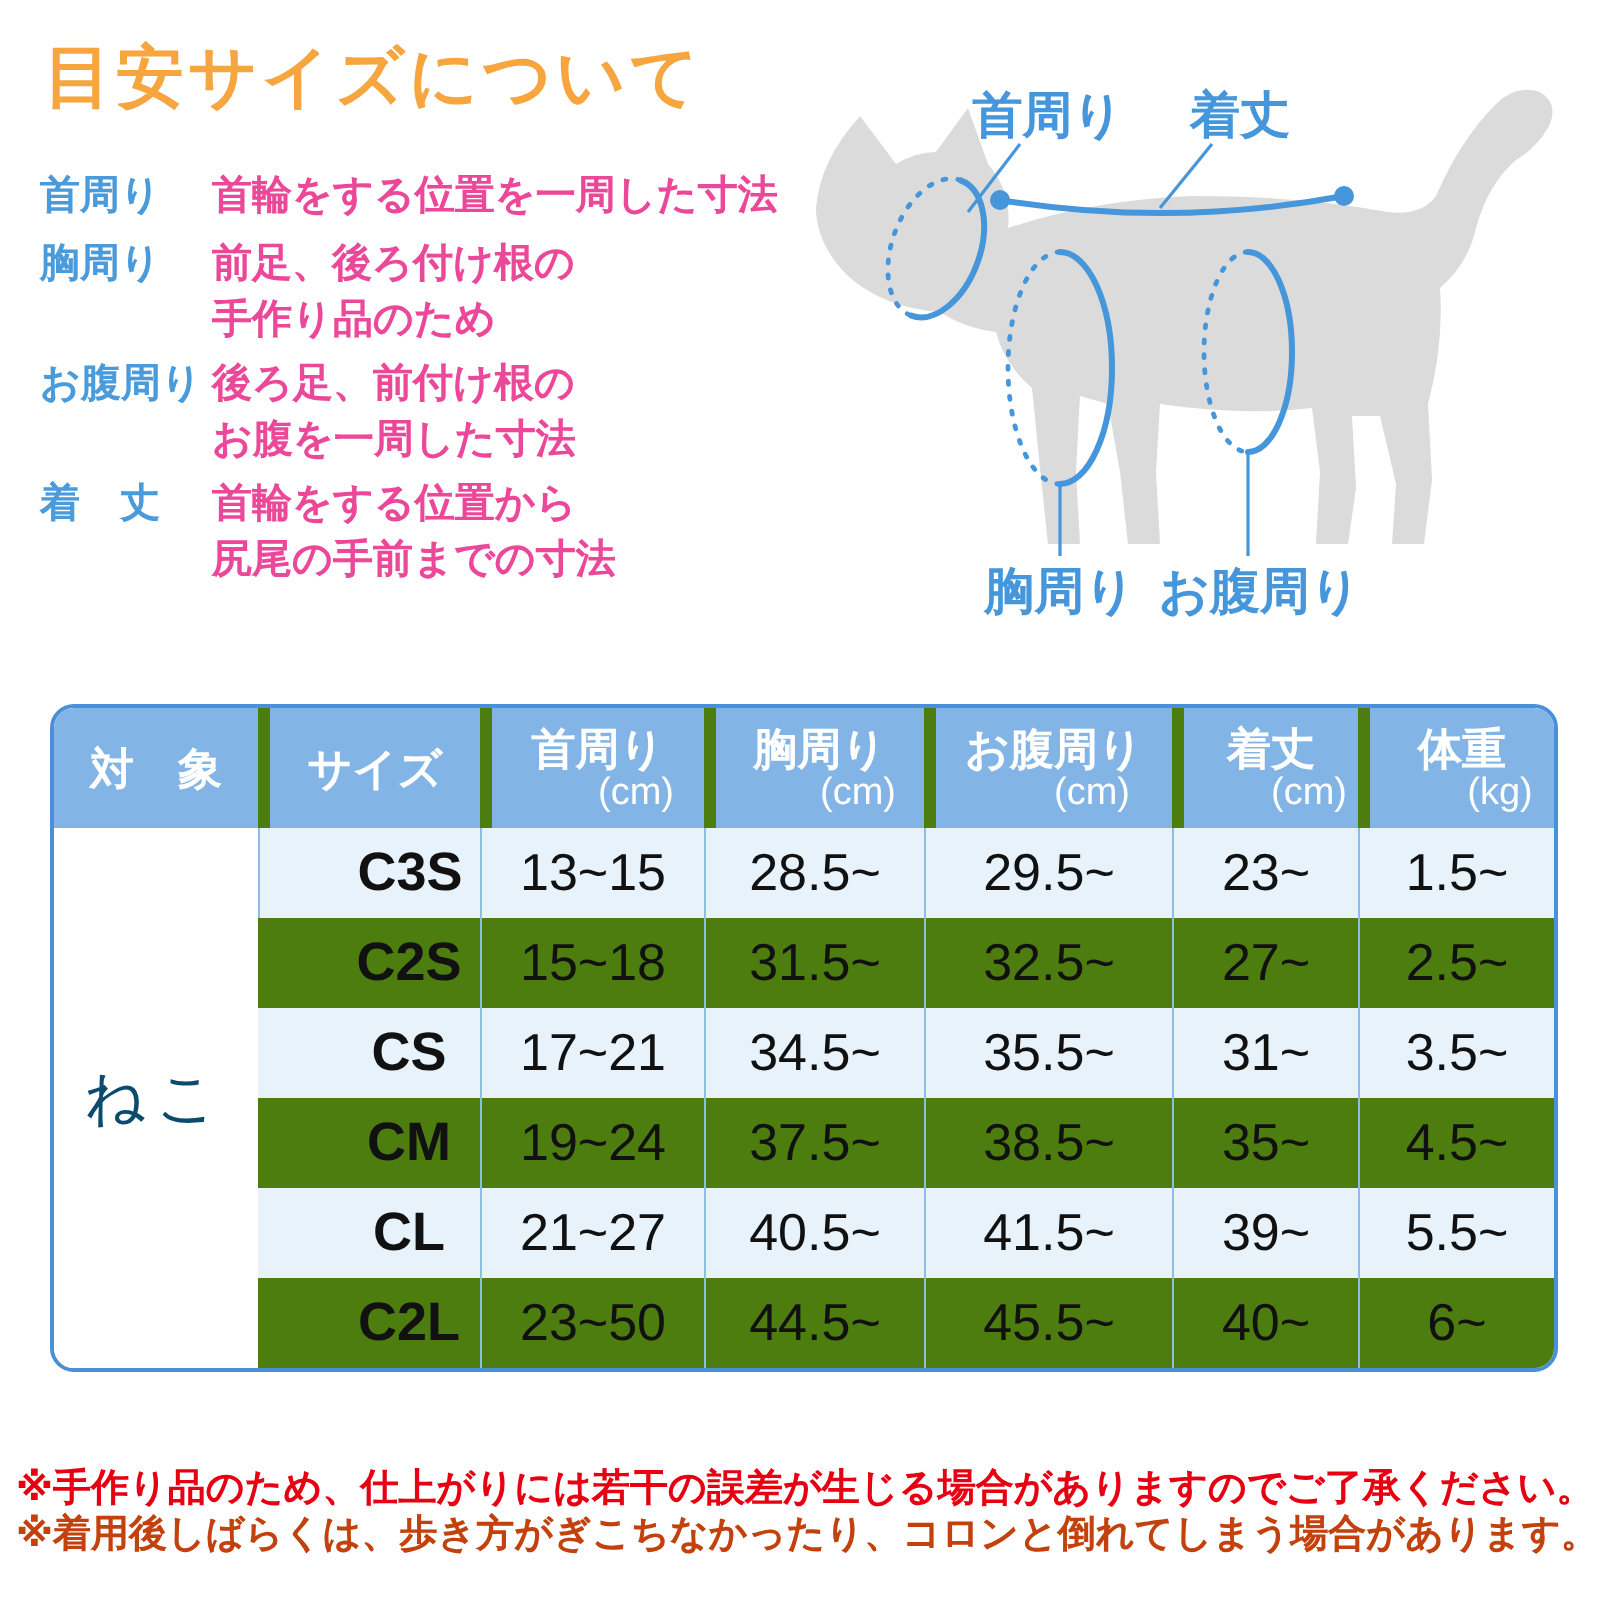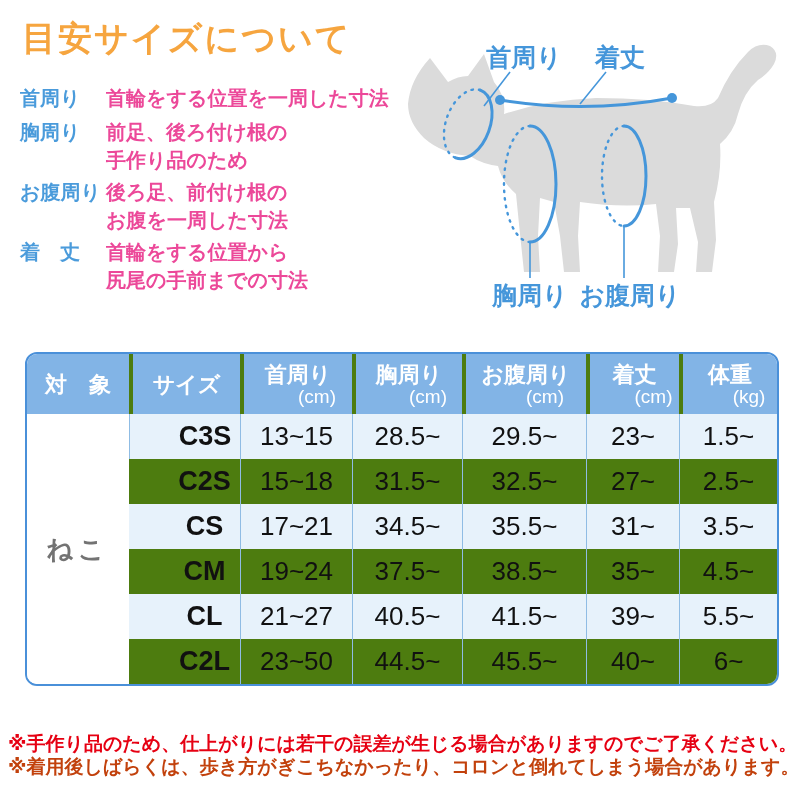--- a/index.html
+++ b/index.html
@@ -42,32 +42,32 @@
   
   .table-wrap{
     position:absolute;left:25px;top:352px;width:750px;
     border:2px solid #4A90D9;border-radius:12px;overflow:hidden;background:#fff;
   }
   table{border-collapse:separate;border-spacing:0;width:100%;table-layout:fixed;}
   th{
     background:#82B4E6;color:#ffffff;font-weight:bold;
     height:60px;padding:0;text-align:center;vertical-align:middle;
   }
-  th + th{border-left:4px solid #4d7c0f;}
+  th + th{border-left:6px solid #4d7c0f;}
   th .h-name{display:block;font-size:22px;line-height:25px;}
   th .h-unit{display:block;font-size:19px;font-weight:normal;line-height:20px;padding-left:38px;}
   td{
     height:45px;padding:0;text-align:center;vertical-align:middle;
     font-size:26px;color:#111111;background:#4d7c0f;
   }
   td + td{border-left:1px solid #8FBCE4;}
   tr.stripe td{background:#E7F2FB;}
   td.target-cell{
-    background:#ffffff !important;color:#737373;font-weight:bold;
-    font-size:26px;letter-spacing:5px;border-left:none;
+    background:#ffffff !important;color:#0c4a6e;font-weight:normal;
+    font-size:30px;letter-spacing:5px;border-left:none;
   }
   td.size-cell{font-weight:bold;font-size:27px;padding-left:40px;}
 
   
   .note{position:absolute;left:8px;font-size:19px;font-weight:bold;white-space:nowrap;}
   .note.n0{top:700px;color:#E60012;}
   .note.n1{top:731px;color:#E60012;}
   .note.n2{top:754px;color:#c2410c;}
 </style>
 </head>

